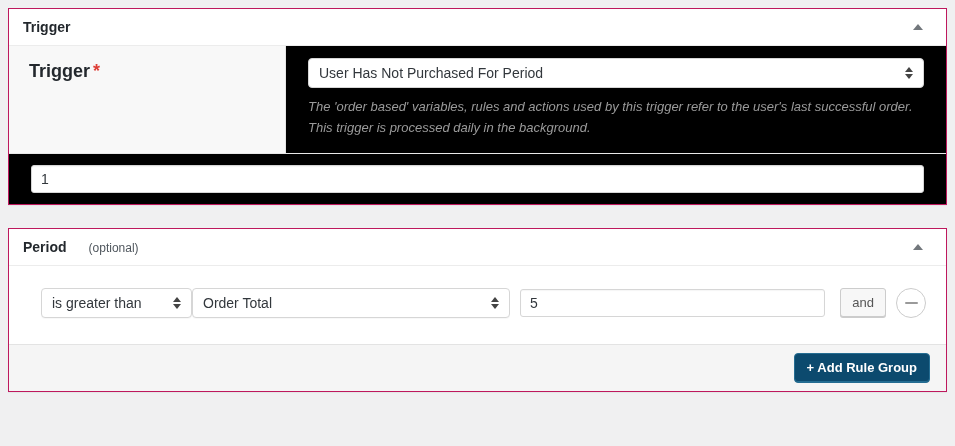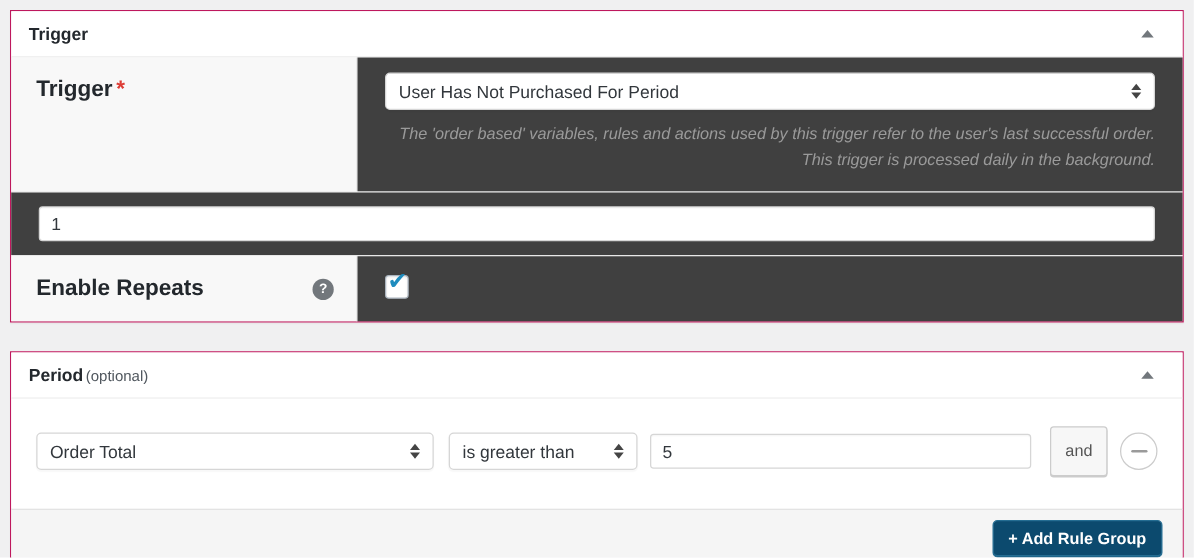--- a/index.html
+++ b/index.html
@@ -20,21 +20,21 @@
   }
   .postbox + .postbox { margin-top:23px; }
 
   .postbox-header {
     display:flex; justify-content:space-between; align-items:center;
     height:37px; padding:0 10px 0 14px;
     border-bottom:1px solid #ececec;
     background:#fff;
   }
   .hndle { font-size:14px; font-weight:bold; color:#23282d; }
-  .hndle .suffix { font-weight:normal; font-size:12px; color:#50575e; margin-left:2px; }
+  .hndle .suffix { font-weight:normal; font-size:12px; color:#50575e; margin-left:22px; }
   .toggle-btn {
     width:36px; height:30px; display:flex; align-items:center; justify-content:center;
     cursor:pointer; background:none; border:none;
   }
   .arrow-up {
     width:0; height:0;
     border-left:5px solid transparent; border-right:5px solid transparent;
     border-bottom:6px solid #72777c;
   }
 
@@ -43,21 +43,21 @@
   .form-row + .form-row { border-top:1px solid #e8e8e8; }
   .row-label {
     width:277px; min-width:277px;
     background:#f8f8f8;
     border-right:1px solid #e5e5e5;
     padding:17px 18px 17px 20px;
     display:flex; justify-content:space-between; align-items:flex-start;
   }
   .row-label .lbl { font-size:18px; font-weight:bold; color:#23282d; line-height:17px; }
   .req { color:#dd3d36; margin-left:3px; font-weight:bold; }
-  .row-field { flex:1; padding:12px 22px 14px; background:#404040; }
+  .row-field { flex:1; padding:12px 22px 14px; background:#000000; }
   .row-field.v-center { display:flex; align-items:center; padding-top:11px; padding-bottom:11px; }
 
   
   .fselect {
     height:30px; background:#fff;
     border:1px solid #d6d6d6; border-radius:4px;
     display:flex; align-items:center; justify-content:space-between;
     padding:0 10px; font-size:14px; color:#32373c;
     cursor:pointer; box-shadow:0 1px 1px rgba(0,0,0,.03);
   }
@@ -68,21 +68,21 @@
   .text-input {
     width:100%; height:28px;
     border:1px solid #d6d6d6; border-radius:3px;
     padding:0 9px; font-size:14px; color:#32373c;
     font-family:"Liberation Sans", sans-serif;
     box-shadow:inset 0 1px 1px rgba(0,0,0,.04);
   }
 
   .desc {
     margin-top:9px; font-size:13px; line-height:1.6;
-    font-style:italic; color:#9a9a9a; max-width:630px;text-align:right;
+    font-style:italic; color:#9a9a9a; max-width:630px;
   }
 
   .help-icon {
     width:17px; height:17px; border-radius:50%;
     background:#72777c; color:#fff;
     font-size:11px; font-weight:bold;
     display:flex; align-items:center; justify-content:center;
     cursor:pointer; margin-top:1px;
   }
 
@@ -98,21 +98,21 @@
     font-family:"DejaVu Sans", sans-serif;
   }
 
   
   .rules-body { padding:22px 20px 26px; background:#fff; }
   .rule-row { display:flex; align-items:center; }
   .sel-field { width:318px; min-width:318px; }
   .sel-operator { width:151px; min-width:151px; margin-left:12px; }
   .rule-value { flex:1; margin-left:10px; }
   .and-btn {
-    margin-left:15px; height:40px; padding:0 11px;
+    margin-left:15px; height:29px; padding:0 11px;
     background:#f7f7f7; border:1px solid #ccc; border-radius:3px;
     font-size:13px; color:#555; cursor:pointer;
     box-shadow:0 1px 0 #ccc;
     font-family:"Liberation Sans", sans-serif;
   }
   .remove-btn {
     margin-left:10px; width:30px; height:30px; min-width:30px;
     border-radius:50%; border:1px solid #ccc; background:#fff;
     display:flex; align-items:center; justify-content:center; cursor:pointer;
   }
@@ -161,52 +161,41 @@
         <div class="desc">The 'order based' variables, rules and actions used by this trigger refer to the user's last successful order. This trigger is processed daily in the background.</div>
       </div>
     </div>
 
     <div class="form-row">
       <div class="row-field v-center">
         <input class="text-input" type="text" value="1" style="">
       </div>
     </div>
 
-    <div class="form-row">
-      <div class="row-label">
-        <span class="lbl">Enable Repeats</span>
-        <span class="help-icon">?</span>
-      </div>
-      <div class="row-field v-center" style="padding-top:15px;padding-bottom:17px;">
-        <div class="checkbox">
-          <span class="mark">✔</span>
-        </div>
-      </div>
-    </div>
   </div>
 
   <div class="postbox">
     <div class="postbox-header">
       <span class="hndle"><span>Period</span><span class="suffix">(optional)</span></span>
       <button class="toggle-btn">
         <span class="arrow-up"></span>
       </button>
     </div>
 
     <div class="rules-body">
       <div class="rule-row">
-        <div class="fselect sel-field">
-          <span>Order Total</span>
+        <div class="fselect sel-operator">
+          <span>is greater than</span>
           <span class="updown">
               <span class="tri-u"></span>
               <span class="tri-d"></span>
             </span>
         </div>
-        <div class="fselect sel-operator">
-          <span>is greater than</span>
+        <div class="fselect sel-field">
+          <span>Order Total</span>
           <span class="updown">
               <span class="tri-u"></span>
               <span class="tri-d"></span>
             </span>
         </div>
         <input class="text-input rule-value" type="text" value="5" style="">
         <button class="and-btn">and</button>
         <button class="remove-btn">
           <span class="minus-glyph"></span>
         </button>

